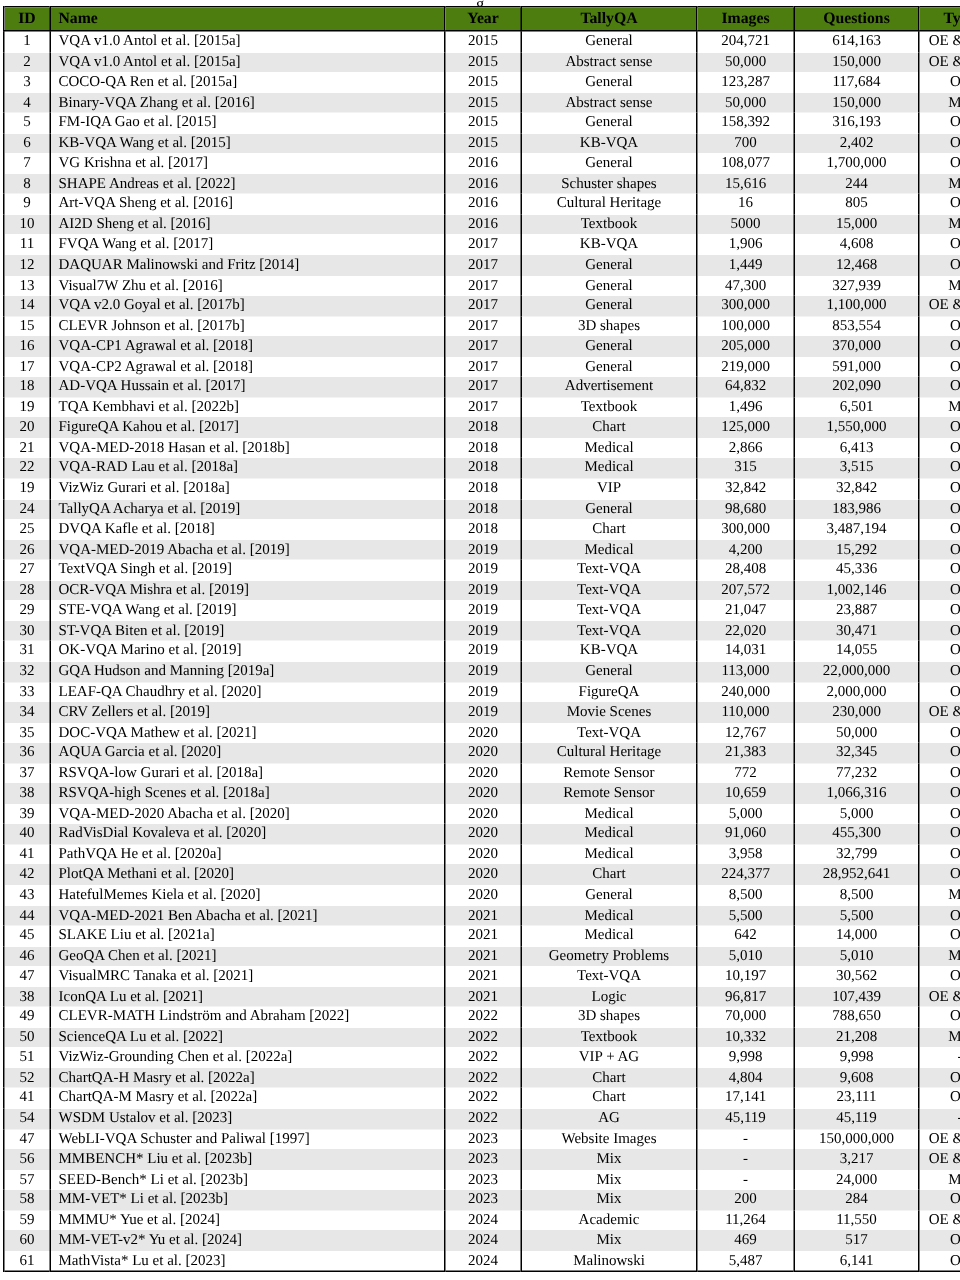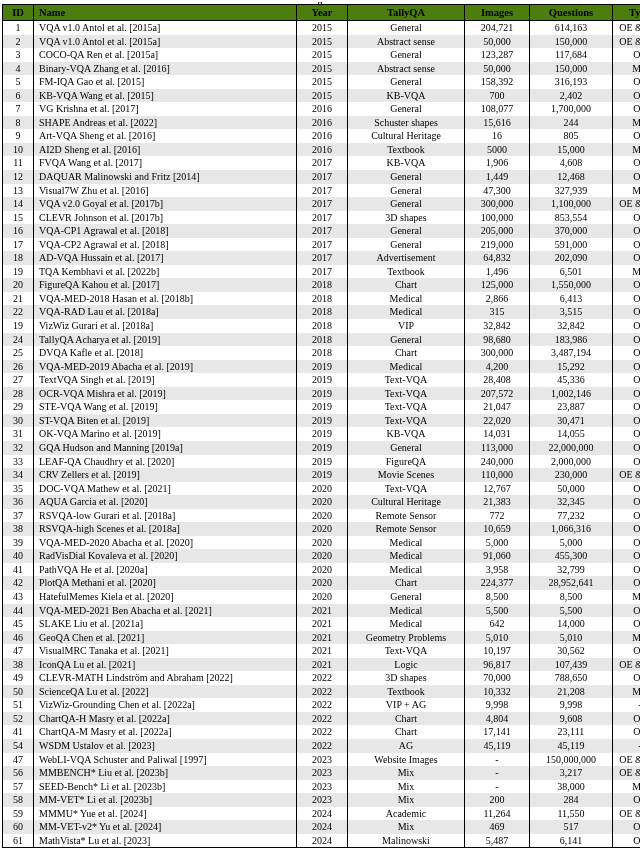--- a/index.html
+++ b/index.html
@@ -568,21 +568,21 @@
         <td class="col-4">-</td>
         <td class="col-5">3,217</td>
         <td class="col-6">OE &amp; MC</td>
       </tr>
       <tr>
         <td class="col-0">57</td>
         <td class="col-1">SEED-Bench* Li et al. [2023b]</td>
         <td class="col-2">2023</td>
         <td class="col-3">Mix</td>
         <td class="col-4">-</td>
-        <td class="col-5">38,000</td>
+        <td class="col-5">24,000</td>
         <td class="col-6">MC</td>
       </tr>
       <tr>
         <td class="col-0">58</td>
         <td class="col-1">MM-VET* Li et al. [2023b]</td>
         <td class="col-2">2023</td>
         <td class="col-3">Mix</td>
         <td class="col-4">200</td>
         <td class="col-5">284</td>
         <td class="col-6">OE</td>

